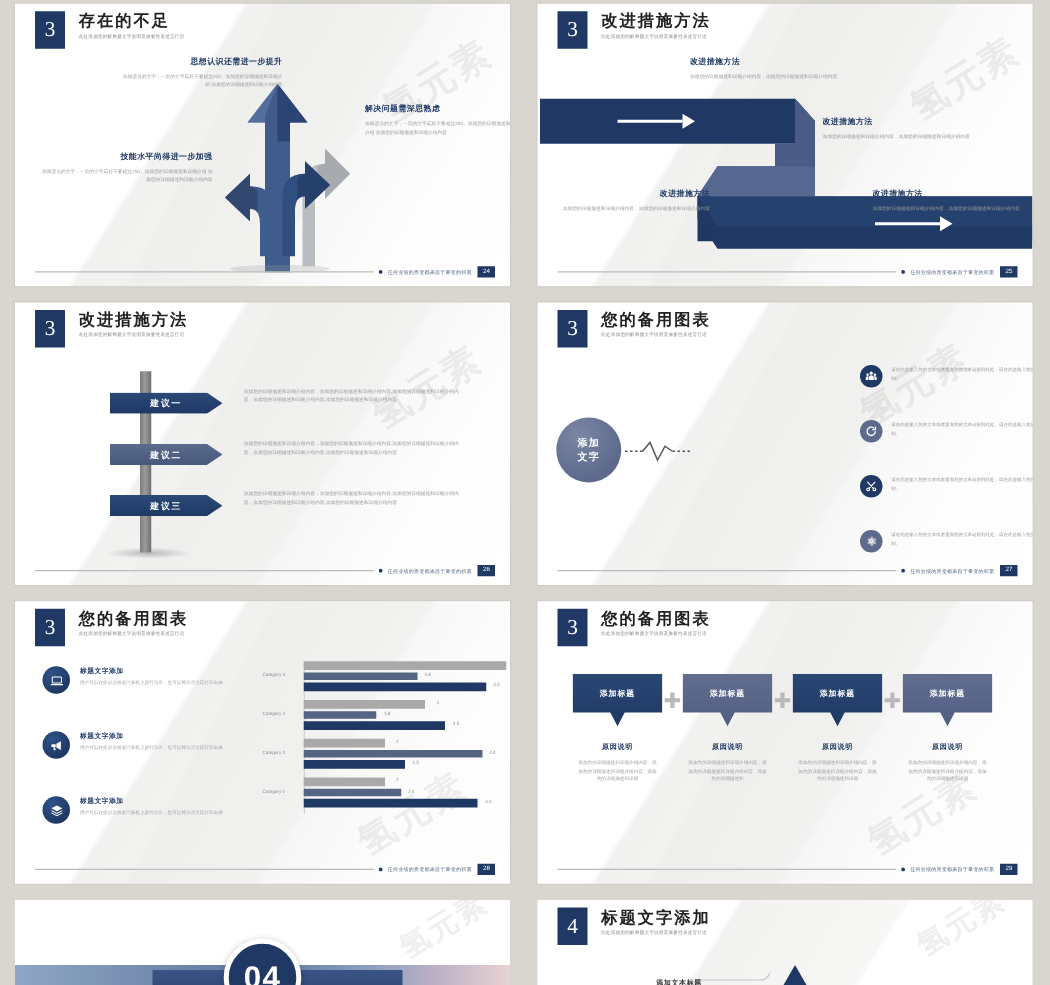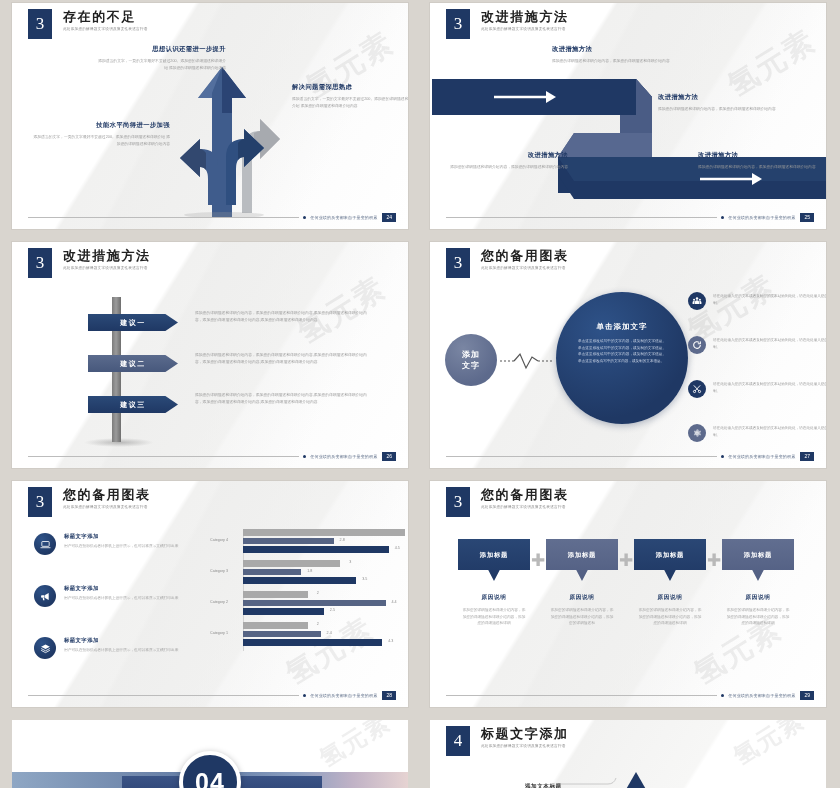--- a/index.html
+++ b/index.html
@@ -343,24 +343,20 @@
         <div>添加</div>
         <div>文字</div>
       </div>
 
       <svg class="zig" viewBox="0 0 52 22">
         <path d="M0 11 H14" stroke="#555" stroke-width="1.2" stroke-dasharray="2 2" fill="none"></path>
         <polyline points="14,11 20,4 26,18 32,7 38,11" stroke="#555" stroke-width="1.2" fill="none"></polyline>
         <path d="M38 11 H52" stroke="#555" stroke-width="1.2" stroke-dasharray="2 2" fill="none"></path>
       </svg>
 
-      <div class="big-circle">
-        <div class="bc-t">单击添加文字</div>
-        <div class="bc-p">单击这里修改填写中的文字内容，或复制的文字信息。单击这里修改填写中的文字内容，或复制的文字信息。单击这里修改填写中的文字内容，或复制的文字信息。单击这里修改填写中的文字内容，或复制的文本信息。</div>
-      </div>
 
       <div class="s4-row" style="top:50px;">
         <div class="s4-ic dk">
           <svg width="10" height="10" viewBox="0 0 24 24" fill="#fff">
               <circle cx="12" cy="6" r="3"></circle>
               <circle cx="5" cy="9" r="2.4"></circle>
               <circle cx="19" cy="9" r="2.4"></circle>
               <path d="M12 10c-3 0-5 2-5 4.5V19h10v-4.5C17 12 15 10 12 10z"></path>
               <path d="M5 12c-2.2 0-3.6 1.4-3.6 3.2V19H6v-4.2c0-1 .3-2 .9-2.7A4.4 4.4 0 0 0 5 12z"></path>
               <path d="M19 12c2.2 0 3.6 1.4 3.6 3.2V19H18v-4.2c0-1-.3-2-.9-2.7.6-.1 1.2-.1 1.9-.1z"></path>

